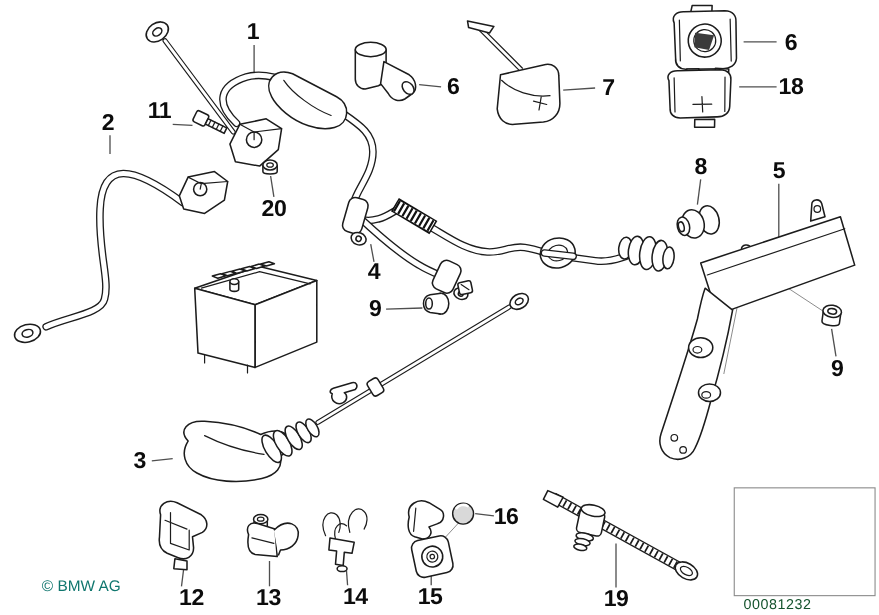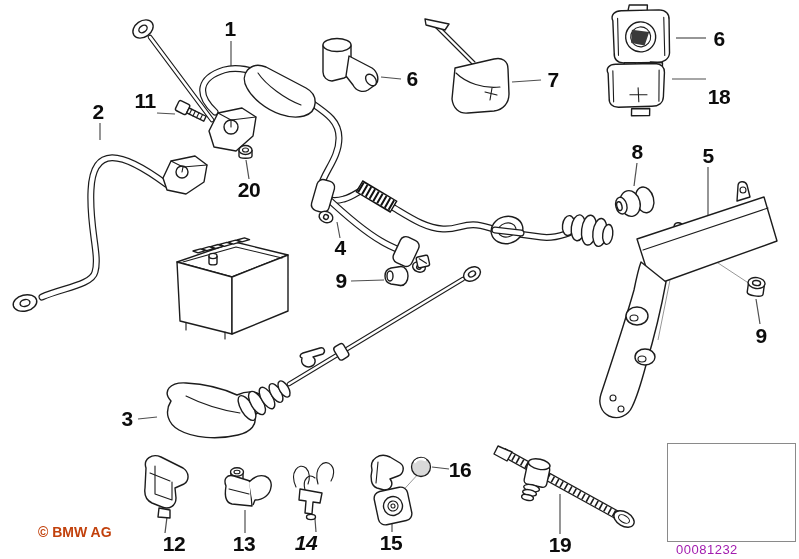--- a/index.html
+++ b/index.html
@@ -5,24 +5,24 @@
   :root{
     --line:#1c1c1c; --leader:#4f4f4f; --sketch:#9a9a9a; --muted:#555555; --bg:#ffffff;
   }
   html,body{margin:0;padding:0;background:var(--bg);}
   #stage{position:relative;width:799px;height:559px;background:var(--bg);overflow:hidden;
          font-family:"Liberation Sans",sans-serif;}
   #stage svg{position:absolute;left:0;top:0;}
   .callout{position:absolute;transform:translate(-50%,-50%);
            font:700 21px "Liberation Sans",sans-serif;color:#0c0c0c;
            letter-spacing:-0.5px;white-space:nowrap;}
-  .copyright{position:absolute;left:38px;top:524px;font-size:14px;color:#c2410c;font-weight:bold;}
+  .copyright{position:absolute;left:38px;top:524px;font-size:14px;color:#0f766e;}
   .car-box{position:absolute;left:667px;top:443px;width:129px;height:99px;
            border:1px solid #8a8a8a;box-sizing:border-box;background:#fff;}
-  .plate-code{position:absolute;left:676px;top:542px;font-size:13px;color:#a21caf;
+  .plate-code{position:absolute;left:676px;top:542px;font-size:13px;color:#14532d;
               letter-spacing:0.5px;}
   
   .part{fill:#ffffff;stroke:var(--line);stroke-width:1.4;stroke-linejoin:round;}
   .thin{fill:none;stroke:var(--line);stroke-width:1.1;stroke-linejoin:round;stroke-linecap:round;}
   .t-o{fill:none;stroke:var(--line);stroke-width:7;stroke-linecap:round;}
   .t-i{fill:none;stroke:#ffffff;stroke-width:4.6;stroke-linecap:round;}
   .r-o{fill:none;stroke:var(--line);stroke-width:4.6;stroke-linecap:round;}
   .r-i{fill:none;stroke:#ffffff;stroke-width:2.6;stroke-linecap:round;}
   .leader{stroke:var(--leader);stroke-width:1.2;fill:none;}
   .xline{stroke:#8b8b8b;stroke-width:0.9;fill:none;}
@@ -340,25 +340,25 @@
       <div class="callout" style="left: 708px; top: 156px;">5</div>
       <div class="callout" style="left: 412px; top: 79px;">6</div>
       <div class="callout" style="left: 553px; top: 80px;">7</div>
       <div class="callout" style="left: 637px; top: 152px;">8</div>
       <div class="callout" style="left: 341px; top: 281px;">9</div>
       <div class="callout" style="left: 761px; top: 336px;">9</div>
       <div class="callout" style="left: 249px; top: 190px;">20</div>
       <div class="callout" style="left: 145px; top: 101px;">11</div>
       <div class="callout" style="left: 174px; top: 544px;">12</div>
       <div class="callout" style="left: 244px; top: 544px;">13</div>
-      <div class="callout" style="left: 306px; top: 543px; font-style: italic;">14</div>
+      <div class="callout" style="left: 323px; top: 543px;">14</div>
       <div class="callout" style="left: 391px; top: 543px;">15</div>
       <div class="callout" style="left: 460px; top: 470px; text-align: center;">16</div>
       <div class="callout" style="left: 719px; top: 39px;">6</div>
-      <div class="callout" style="left: 719px; top: 79px; margin-top: 18px;">18</div>
+      <div class="callout" style="left: 719px; top: 79px;">18</div>
       <div class="callout" style="left: 560px; top: 545px;">19</div>
     </div>
 
   <div class="copyright">© BMW AG</div>
 
   <div class="car-box"></div>
 
   <div class="plate-code">00081232</div>
 
 </div>

